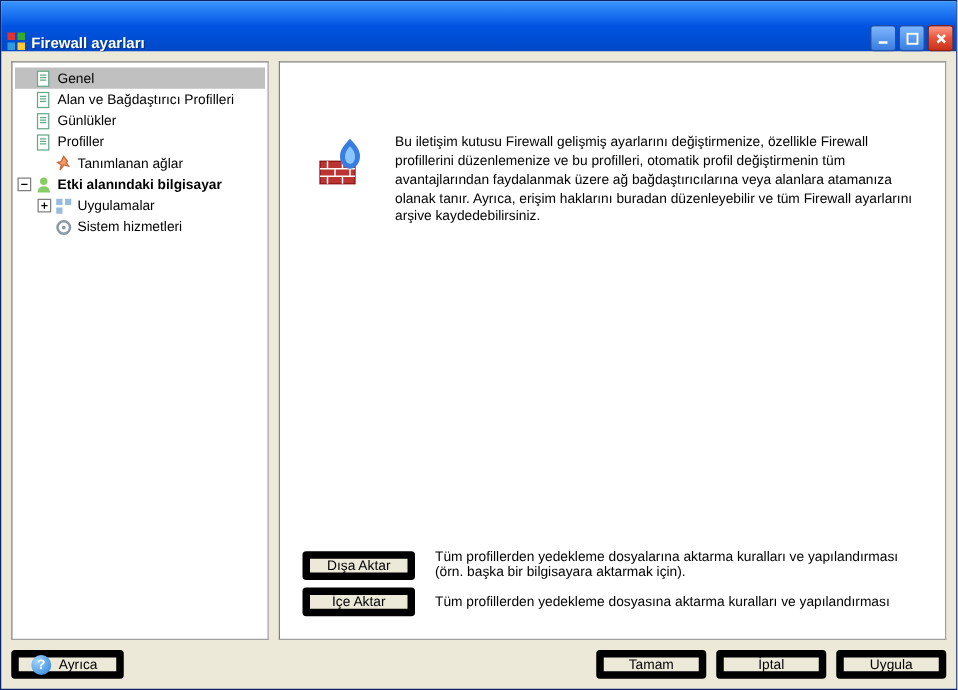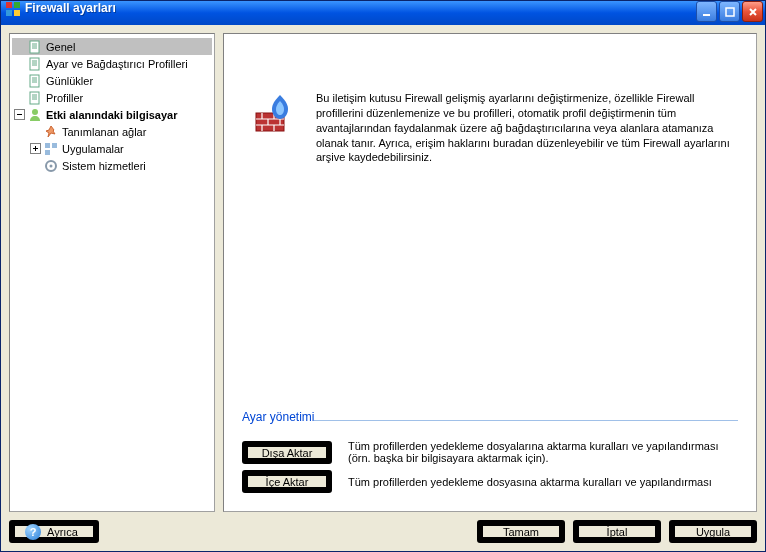--- a/index.html
+++ b/index.html
@@ -1,18 +1,18 @@
 <!DOCTYPE html>
 <html><head>
 <meta charset="utf-8">
 <style>
   * { box-sizing: border-box; margin: 0; padding: 0; }
   body { font-family: Tahoma, Arial, sans-serif; font-size: 11px; background: #ece9d8; }
   .window { width: 766px; height: 552px; border: 1px solid #0a246a; background: #ece9d8; display: flex; flex-direction: column; }
-  .titlebar { height: 24px; background: linear-gradient(to bottom, #3a95ff 0%, #0053e1 50%, #0048c7 100%); display: flex; align-items: flex-start; padding: 0 2px 0 4px; color: #fff; }
+  .titlebar { height: 40px; background: linear-gradient(to bottom, #3a95ff 0%, #0053e1 50%, #0048c7 100%); display: flex; align-items: flex-end; padding: 0 2px 0 4px; color: #fff; }
   .titlebar-icon { width: 16px; height: 16px; margin-right: 4px; display: flex; align-items: center; justify-content: center; }
   .titlebar-icon svg { width: 16px; height: 16px; }
   .titlebar-title { flex: 1; font-weight: bold; font-size: 12px; text-shadow: 1px 1px 0 rgba(0,0,0,.3); }
   .titlebar-btns { display: flex; gap: 2px; }
   .tb-btn { width: 21px; height: 21px; border: none; border-radius: 3px; display: flex; align-items: center; justify-content: center; cursor: pointer; }
   .tb-min, .tb-max { background: linear-gradient(to bottom, #7eb6ff 0%, #3a7de0 100%); border: 1px solid #1e4fa8; }
   .tb-close { background: linear-gradient(to bottom, #ff9d8a 0%, #e8543a 50%, #c9321a 100%); border: 1px solid #8a2010; }
   .tb-btn svg { width: 12px; height: 12px; }
 
   .content-area { flex: 1; display: flex; flex-direction: column; padding: 8px; gap: 6px; }
@@ -106,61 +106,61 @@
             <span class="label">Genel</span>
           </li>
           <li class="tree-item">
             <span class="expander-spacer"></span>
             <span class="icon">
                 <svg viewBox="0 0 16 16">
                   <rect x="3" y="2" width="9" height="12" fill="#fff" stroke="#6a8"></rect>
                   <path d="M5 5h5M5 7h5M5 9h5" stroke="#6a8"></path>
                 </svg>
               </span>
-            <span class="label">Ayar ve Bağdaştırıcı Profilleri</span>
+            <span class="label">Alan ve Bağdaştırıcı Profilleri</span>
           </li>
           <li class="tree-item">
             <span class="expander-spacer"></span>
             <span class="icon">
                 <svg viewBox="0 0 16 16">
                   <rect x="3" y="2" width="9" height="12" fill="#fff" stroke="#6a8"></rect>
                   <path d="M5 5h5M5 7h5M5 9h5" stroke="#6a8"></path>
                 </svg>
               </span>
             <span class="label">Günlükler</span>
           </li>
           <li class="tree-item">
             <span class="expander-spacer"></span>
             <span class="icon">
                 <svg viewBox="0 0 16 16">
                   <rect x="3" y="2" width="9" height="12" fill="#fff" stroke="#6a8"></rect>
                   <path d="M5 5h5M5 7h5M5 9h5" stroke="#6a8"></path>
                 </svg>
               </span>
             <span class="label">Profiller</span>
+          </li>
+          <li class="tree-item">
+            <span class="indent"></span>
+            <span class="expander-spacer"></span>
+            <span class="icon">
+                <svg viewBox="0 0 16 16">
+                  <path d="M8 2l3 4-1 1 2 3-4-1-3 4 1-4-3-2 3-1z" fill="#e96" stroke="#c63"></path>
+                </svg>
+              </span>
+            <span class="label">Tanımlanan ağlar</span>
           </li>
           <li class="tree-item bold">
             <span class="expander"></span>
             <span class="icon">
                 <svg viewBox="0 0 16 16">
                   <circle cx="8" cy="5" r="3" fill="#8c6"></circle>
                   <path d="M3 14c0-3 2-5 5-5s5 2 5 5z" fill="#8c6"></path>
                 </svg>
               </span>
             <span class="label">Etki alanındaki bilgisayar</span>
-          </li>
-          <li class="tree-item">
-            <span class="indent"></span>
-            <span class="expander-spacer"></span>
-            <span class="icon">
-                <svg viewBox="0 0 16 16">
-                  <path d="M8 2l3 4-1 1 2 3-4-1-3 4 1-4-3-2 3-1z" fill="#e96" stroke="#c63"></path>
-                </svg>
-              </span>
-            <span class="label">Tanımlanan ağlar</span>
           </li>
           <li class="tree-item">
             <span class="indent"></span>
             <span class="expander plus"></span>
             <span class="icon">
                 <svg viewBox="0 0 16 16">
                   <rect x="2" y="2" width="5" height="5" fill="#9bd"></rect>
                   <rect x="9" y="2" width="5" height="5" fill="#9bd"></rect>
                   <rect x="2" y="9" width="5" height="5" fill="#9bd"></rect>
                 </svg>
@@ -189,24 +189,20 @@
               <path d="M6 28h28M6 34h28M12 22v6M24 22v6M18 28v6M30 28v6M12 34v6M24 34v6" stroke="#fff" stroke-width="1.2"></path>
               <path d="M30 4c6 6 8 10 8 14 0 6-4 10-8 10s-8-4-8-10c0-4 2-8 8-14z" fill="#3a7de0"></path>
               <path d="M30 10c3 3 4 6 4 8 0 4-2 6-4 6s-4-2-4-6c0-2 1-5 4-8z" fill="#8cc6ff"></path>
             </svg>
           </div>
           <div class="info-text">Bu iletişim kutusu Firewall gelişmiş ayarlarını değiştirmenize, özellikle Firewall profillerini düzenlemenize ve bu profilleri, otomatik profil değiştirmenin tüm avantajlarından faydalanmak üzere ağ bağdaştırıcılarına veya alanlara atamanıza olanak tanır. Ayrıca, erişim haklarını buradan düzenleyebilir ve tüm Firewall ayarlarını arşive kaydedebilirsiniz.</div>
         </div>
 
         <div class="spacer"></div>
 
-        <div class="section-header mgmt-rule">
-          <span class="mgmt-title">Ayar yönetimi</span>
-          <span class="section-rule"></span>
-        </div>
         <div class="mgmt-row">
           <button class="btn">Dışa Aktar</button>
           <span class="mgmt-desc">Tüm profillerden yedekleme dosyalarına aktarma kuralları ve yapılandırması (örn. başka bir bilgisayara aktarmak için).</span>
         </div>
         <div class="mgmt-row">
           <button class="btn">İçe Aktar</button>
           <span class="mgmt-desc">Tüm profillerden yedekleme dosyasına aktarma kuralları ve yapılandırması</span>
         </div>
       </div>
 

